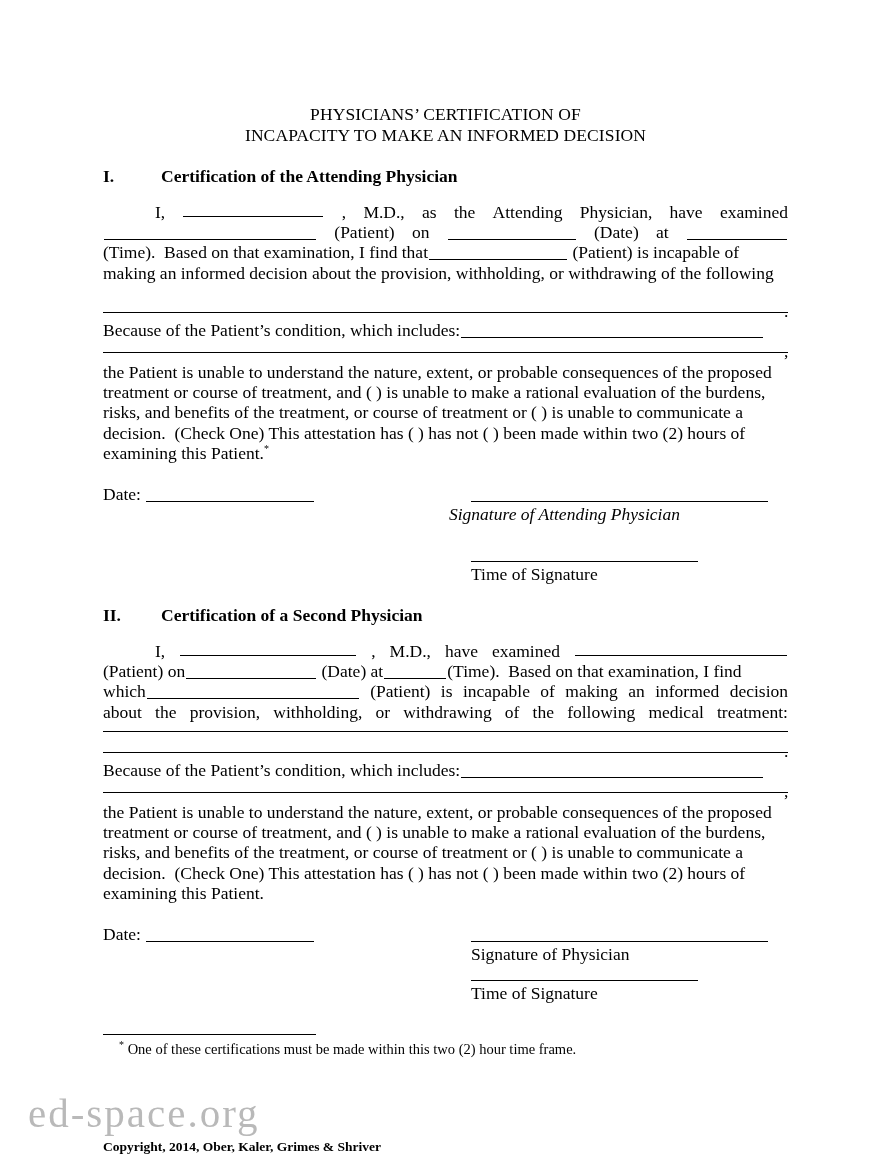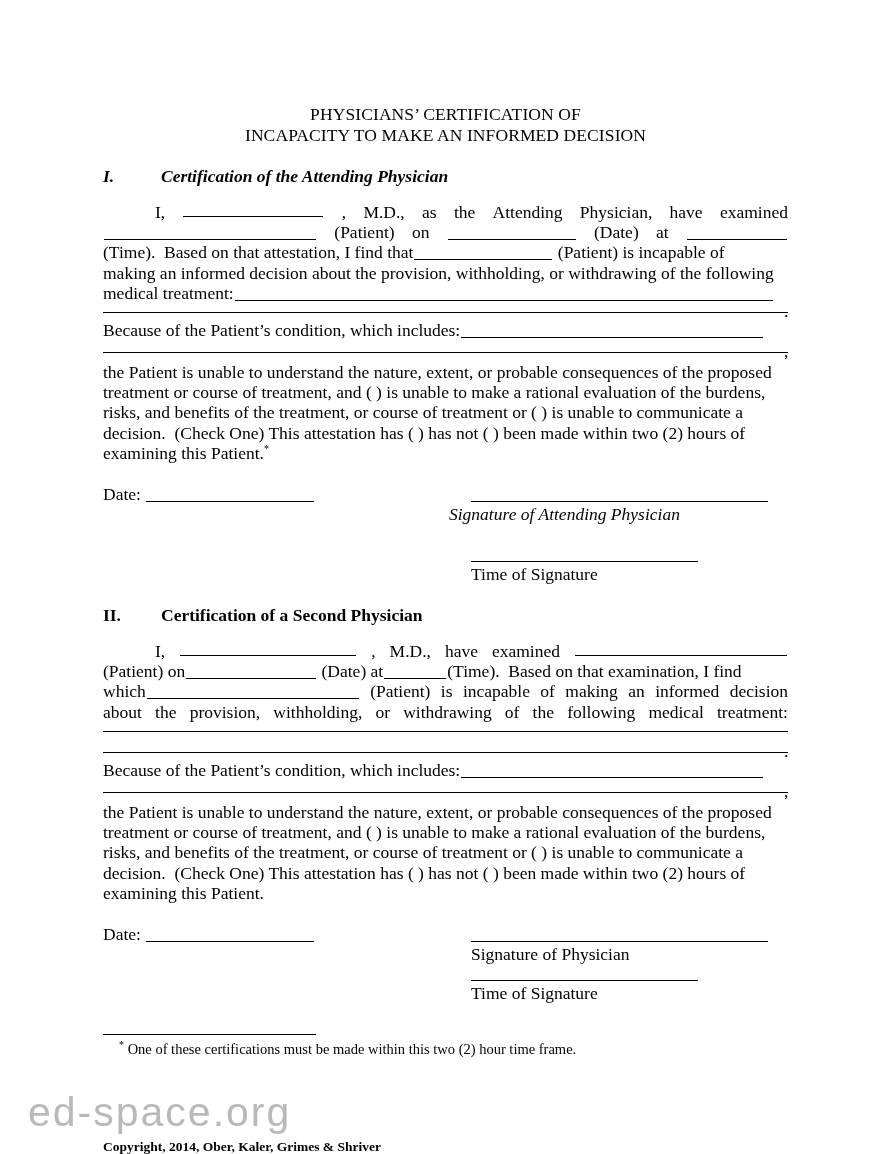--- a/index.html
+++ b/index.html
@@ -145,38 +145,38 @@
     font-weight: bold;
     line-height: 16px;
     white-space: nowrap;
   }
 
   
   .watermark {
     position: absolute;
     left: 28px;
     top: 1089px;
-    font-family: Liberation Sans, sans-serif;
+    font-family: Liberation Serif, serif;
     font-size: 41px;
     letter-spacing: 2px;
     color: #b9b9b9;
     white-space: nowrap;
   }
 </style>
 </head>
 <body>
 
 <div class="page">
 
   <div class="doc-title">
     <div>PHYSICIANS’ CERTIFICATION OF</div>
     <div>INCAPACITY TO MAKE AN INFORMED DECISION</div>
   </div>
 
-  <div class="section-heading" style="top:166px;font-style:italic;">
+  <div class="section-heading" style="top:166px;">
     <span class="numeral">I.</span><span>Certification of the Attending Physician</span>
   </div>
 
   <div class="para" style="top:202px;">
     <span class="line j" style="padding-left:52px;">
       <span>I,</span>
         <span class="blank" style="width:140px;"></span>
         <span>,</span>
       <span>M.D.,</span>
       <span>as</span>
@@ -188,23 +188,22 @@
     </span>
     <span class="line j">
       <span><span class="blank" style="width:212px;"></span></span>
       <span>(Patient)</span>
       <span>on</span>
       <span><span class="blank" style="width:128px;"></span></span>
       <span>(Date)</span>
       <span>at</span>
       <span><span class="blank" style="width:100px;"></span></span>
     </span>
-    <span class="line"><span>(Time).</span>&nbsp; <span>Based on that attestation, I find that</span><span class="blank" style="width:138px;"></span> <span>(Patient) is incapable of</span></span>
+    <span class="line"><span>(Time).</span>&nbsp; <span>Based on that examination, I find that</span><span class="blank" style="width:138px;"></span> <span>(Patient) is incapable of</span></span>
     <span class="line">making an informed decision about the provision, withholding, or withdrawing of the following</span>
-    <span class="line"><span>medical treatment:</span><span class="blank" style="width:538px;"></span></span>
   </div>
 
   <div class="rule-line" style="top:312px;"></div>
   <div class="rule-terminator" style="left:784px; top:303px;">.</div>
 
   <div class="para" style="top:320px;">
     <span class="line"><span>Because of the Patient’s condition, which includes:</span><span class="blank" style="width:302px;"></span></span>
   </div>
 
   <div class="rule-line" style="top:352px;"></div>

